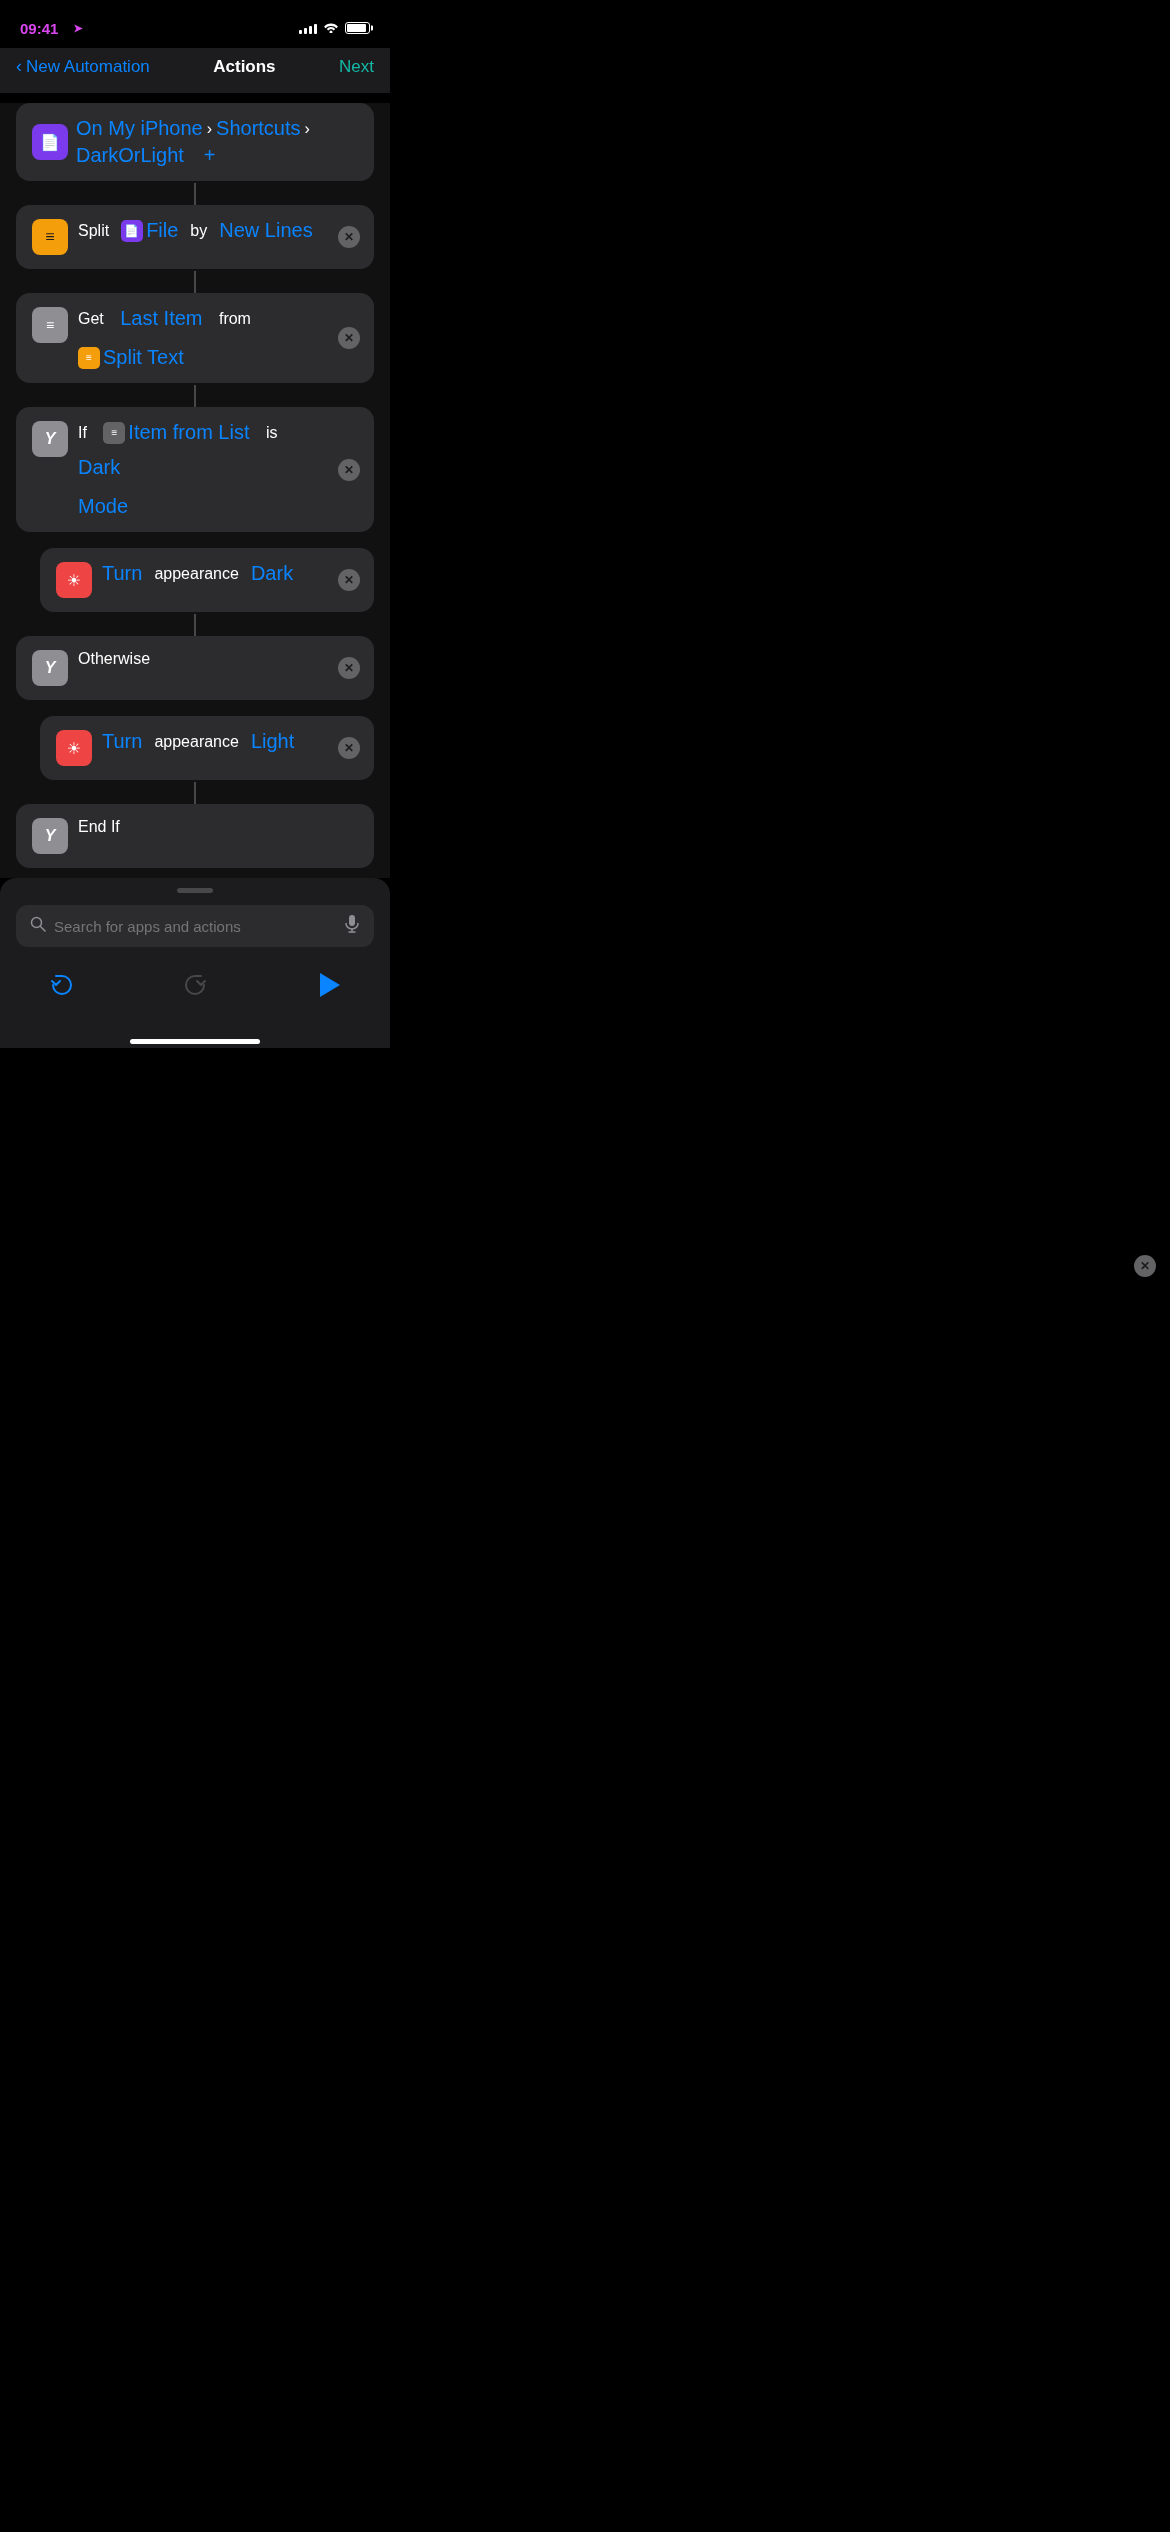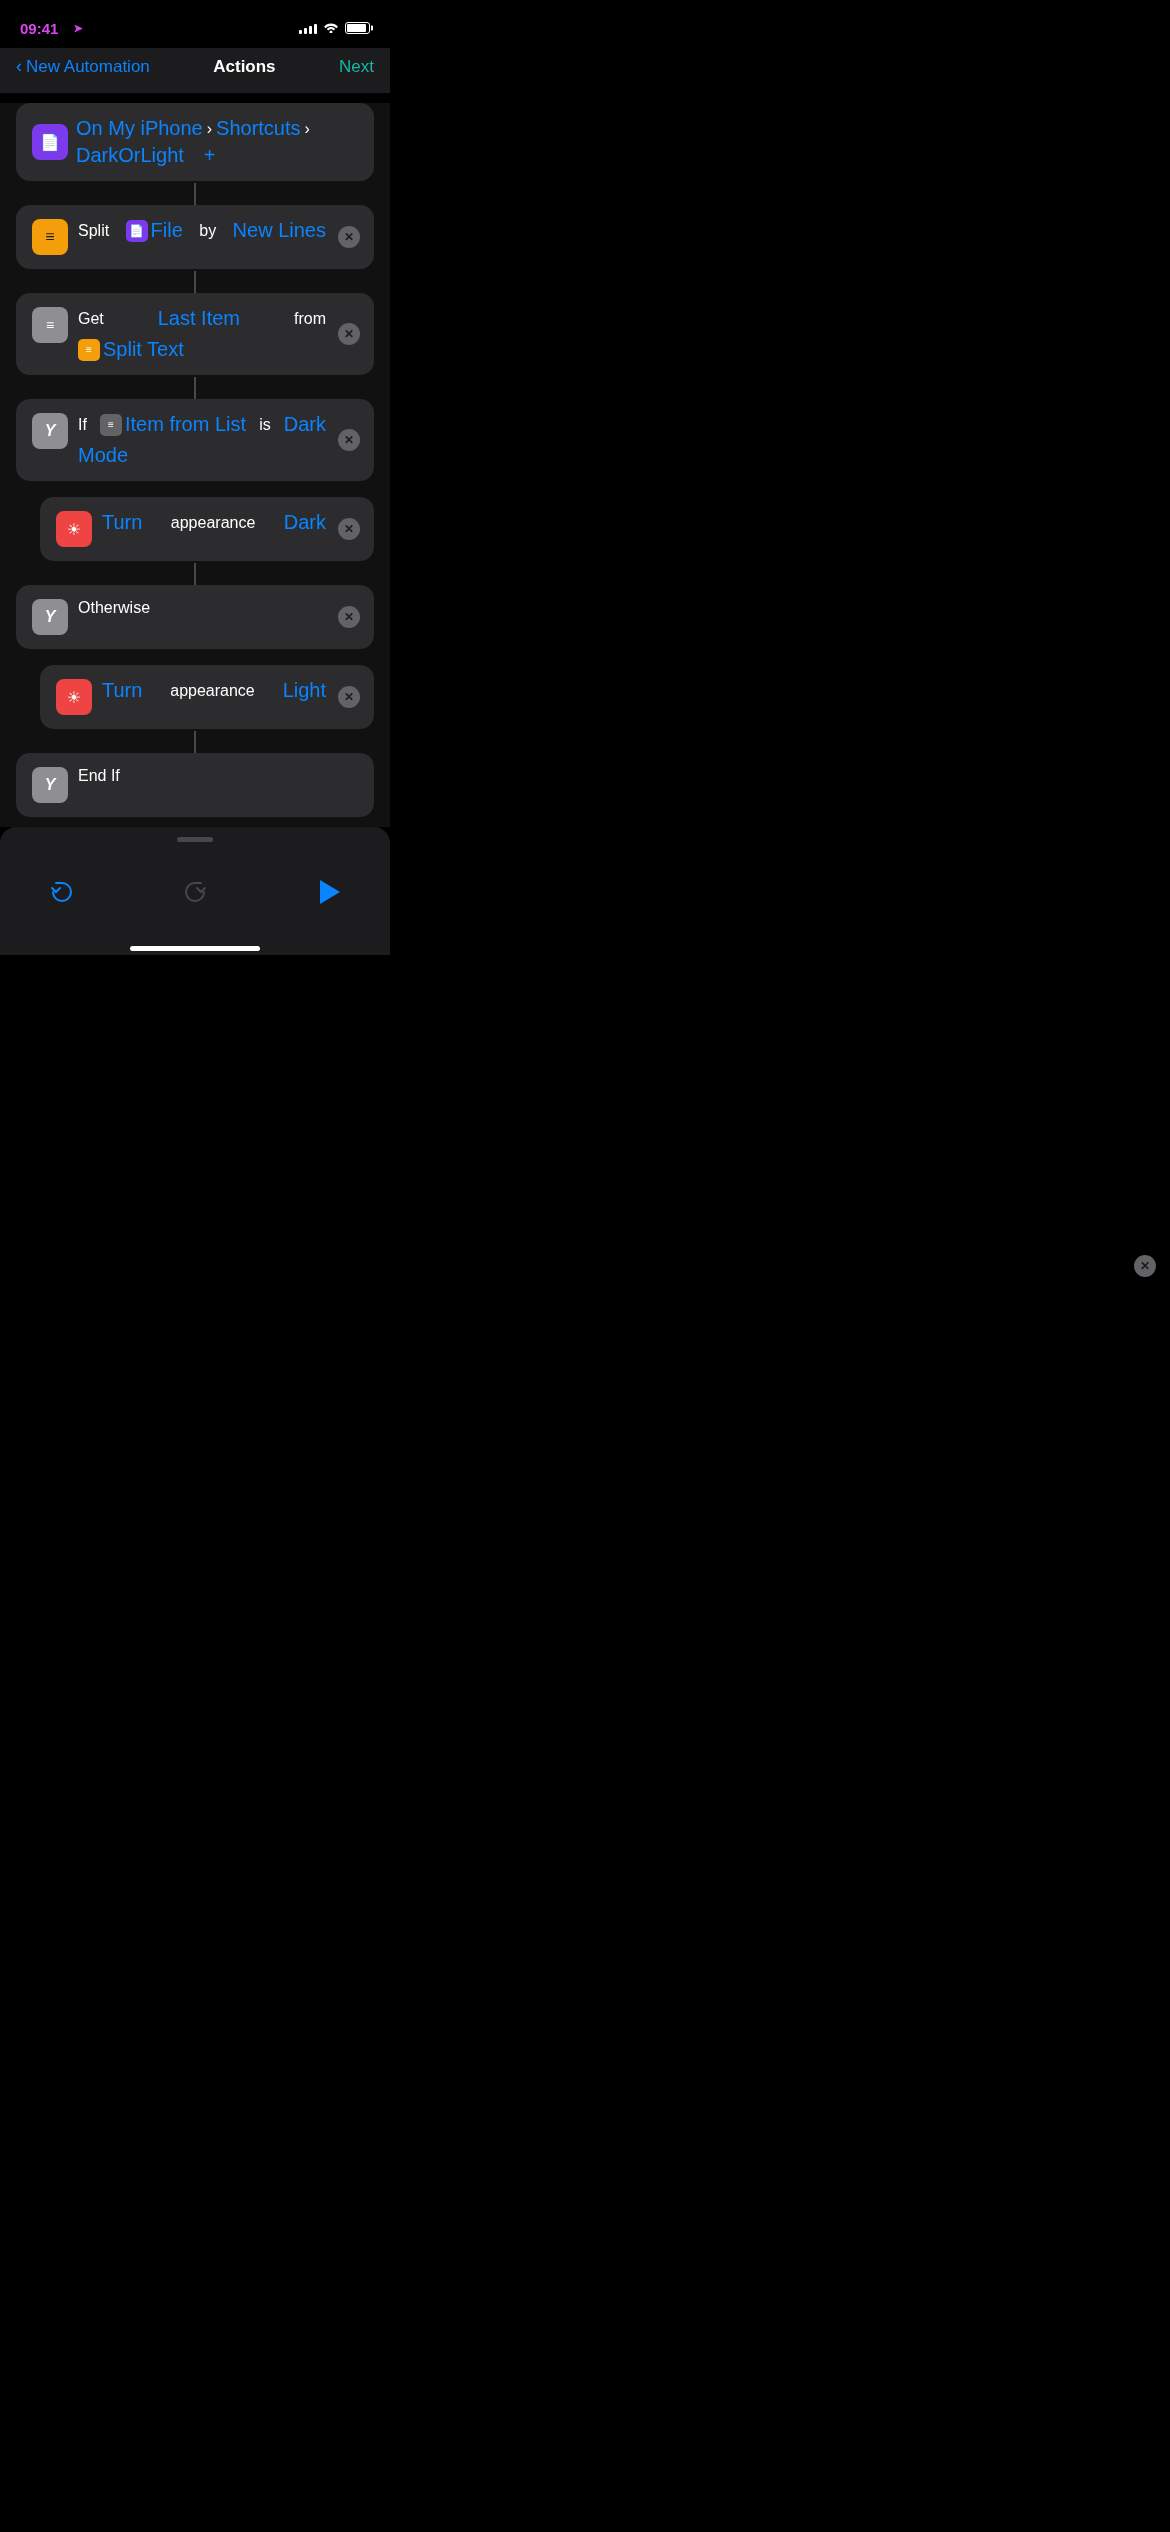--- a/index.html
+++ b/index.html
@@ -147,23 +147,22 @@
     .icon-purple { background: #7c3aed; }
     .icon-yellow { background: #f59e0b; }
     .icon-gray2 { background: #8e8e93; }
     .icon-red { background: #ef4444; }
 
     .action-content {
       flex: 1;
       display: flex;
       flex-wrap: wrap;
       align-items: center;
-      gap: 4px;
+      gap: 12px;
       padding-right: 32px;
-      justify-content: space-between;
     }
     .action-text {
       font-size: 16px;
       color: #fff;
       font-weight: 400;
     }
     .action-token {
       font-size: 20px;
       color: #0a84ff;
       font-weight: 400;
@@ -536,20 +535,37 @@
         <span class="action-text">End If</span>
       </div>
     </div>
   </div>
 
 </div>
 
 <div class="bottom-area">
   <div class="drag-handle"></div>
 
+  <div class="search-bar">
+    <span class="search-icon-wrap">
+      <svg width="16" height="16" viewBox="0 0 16 16" fill="none">
+        <circle cx="6.5" cy="6.5" r="5" stroke="#8e8e93" stroke-width="1.5"></circle>
+        <line x1="10.5" y1="10.5" x2="15" y2="15" stroke="#8e8e93" stroke-width="1.5" stroke-linecap="round"></line>
+      </svg>
+    </span>
+    <input class="search-input" type="text" readonly="" placeholder="Search for apps and actions" style="">
+    <span class="mic-icon">
+      <svg width="16" height="18" viewBox="0 0 16 18" fill="none">
+        <rect x="5" y="0" width="6" height="11" rx="3" fill="#8e8e93"></rect>
+        <path d="M2 8.5C2 11.538 4.686 14 8 14s6-2.462 6-5.5" stroke="#8e8e93" stroke-width="1.5" stroke-linecap="round"></path>
+        <line x1="8" y1="14" x2="8" y2="17" stroke="#8e8e93" stroke-width="1.5" stroke-linecap="round"></line>
+        <line x1="5" y1="17" x2="11" y2="17" stroke="#8e8e93" stroke-width="1.5" stroke-linecap="round"></line>
+      </svg>
+    </span>
+  </div>
 
   <div class="toolbar">
     <div class="toolbar-btn">
       <svg width="28" height="28" viewBox="0 0 28 28" fill="none">
         <path d="M5 14a9 9 0 1 0 9-9H8" stroke="#0a84ff" stroke-width="2" stroke-linecap="round"></path>
         <polyline points="4,10 8,14 12,10" stroke="#0a84ff" stroke-width="2" fill="none" stroke-linecap="round" stroke-linejoin="round"></polyline>
       </svg>
     </div>
     <div class="toolbar-btn disabled">
       <svg width="28" height="28" viewBox="0 0 28 28" fill="none">

